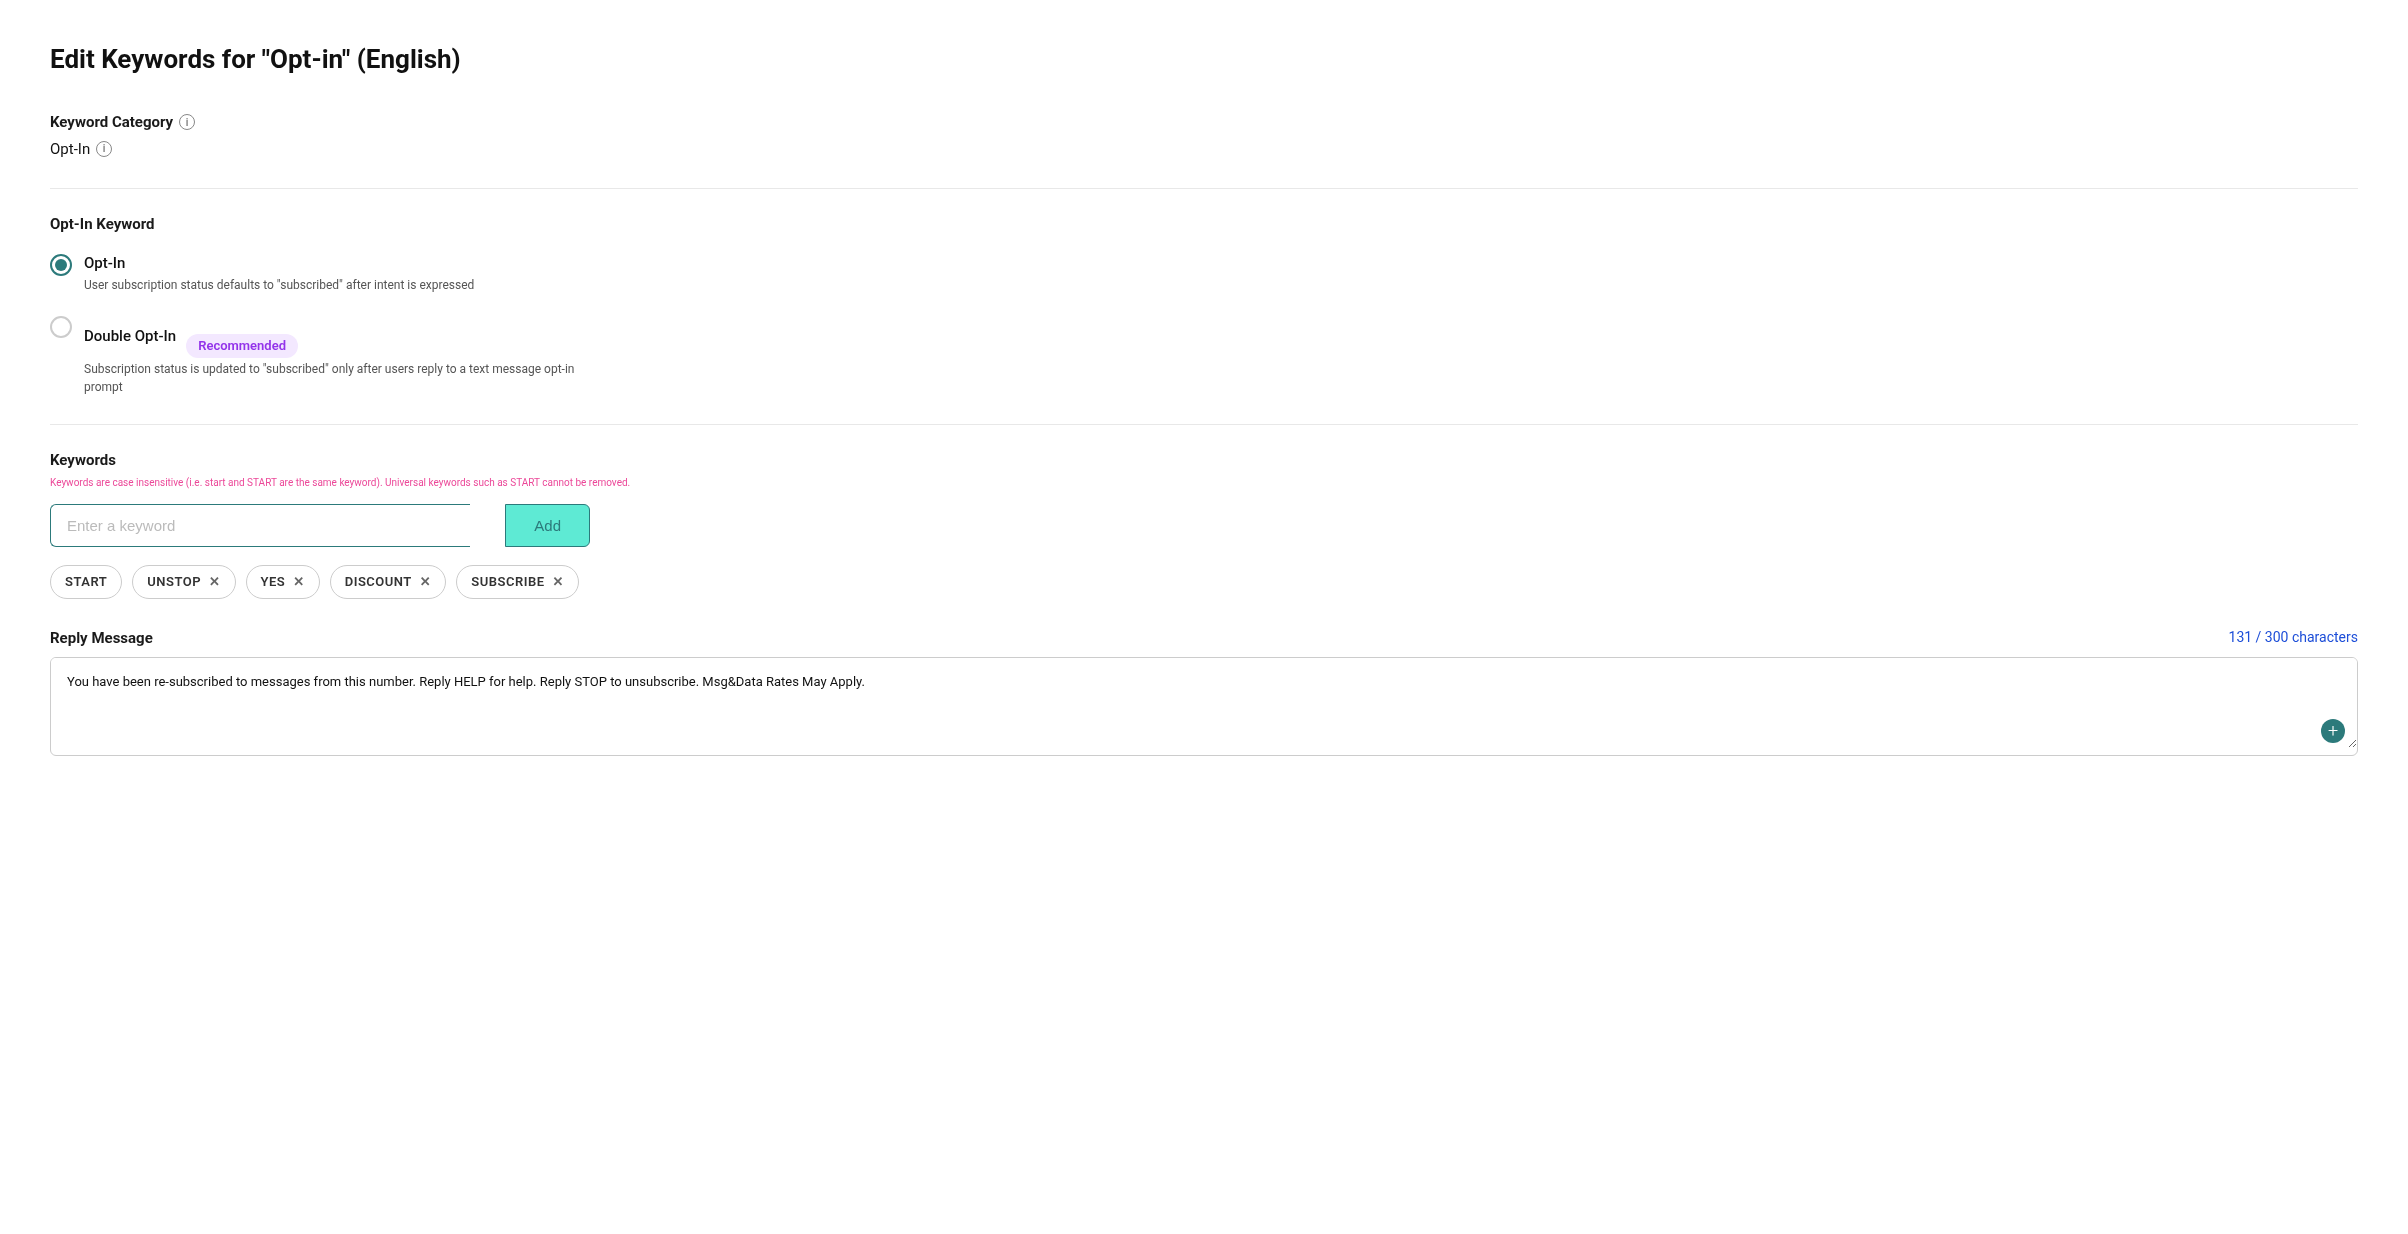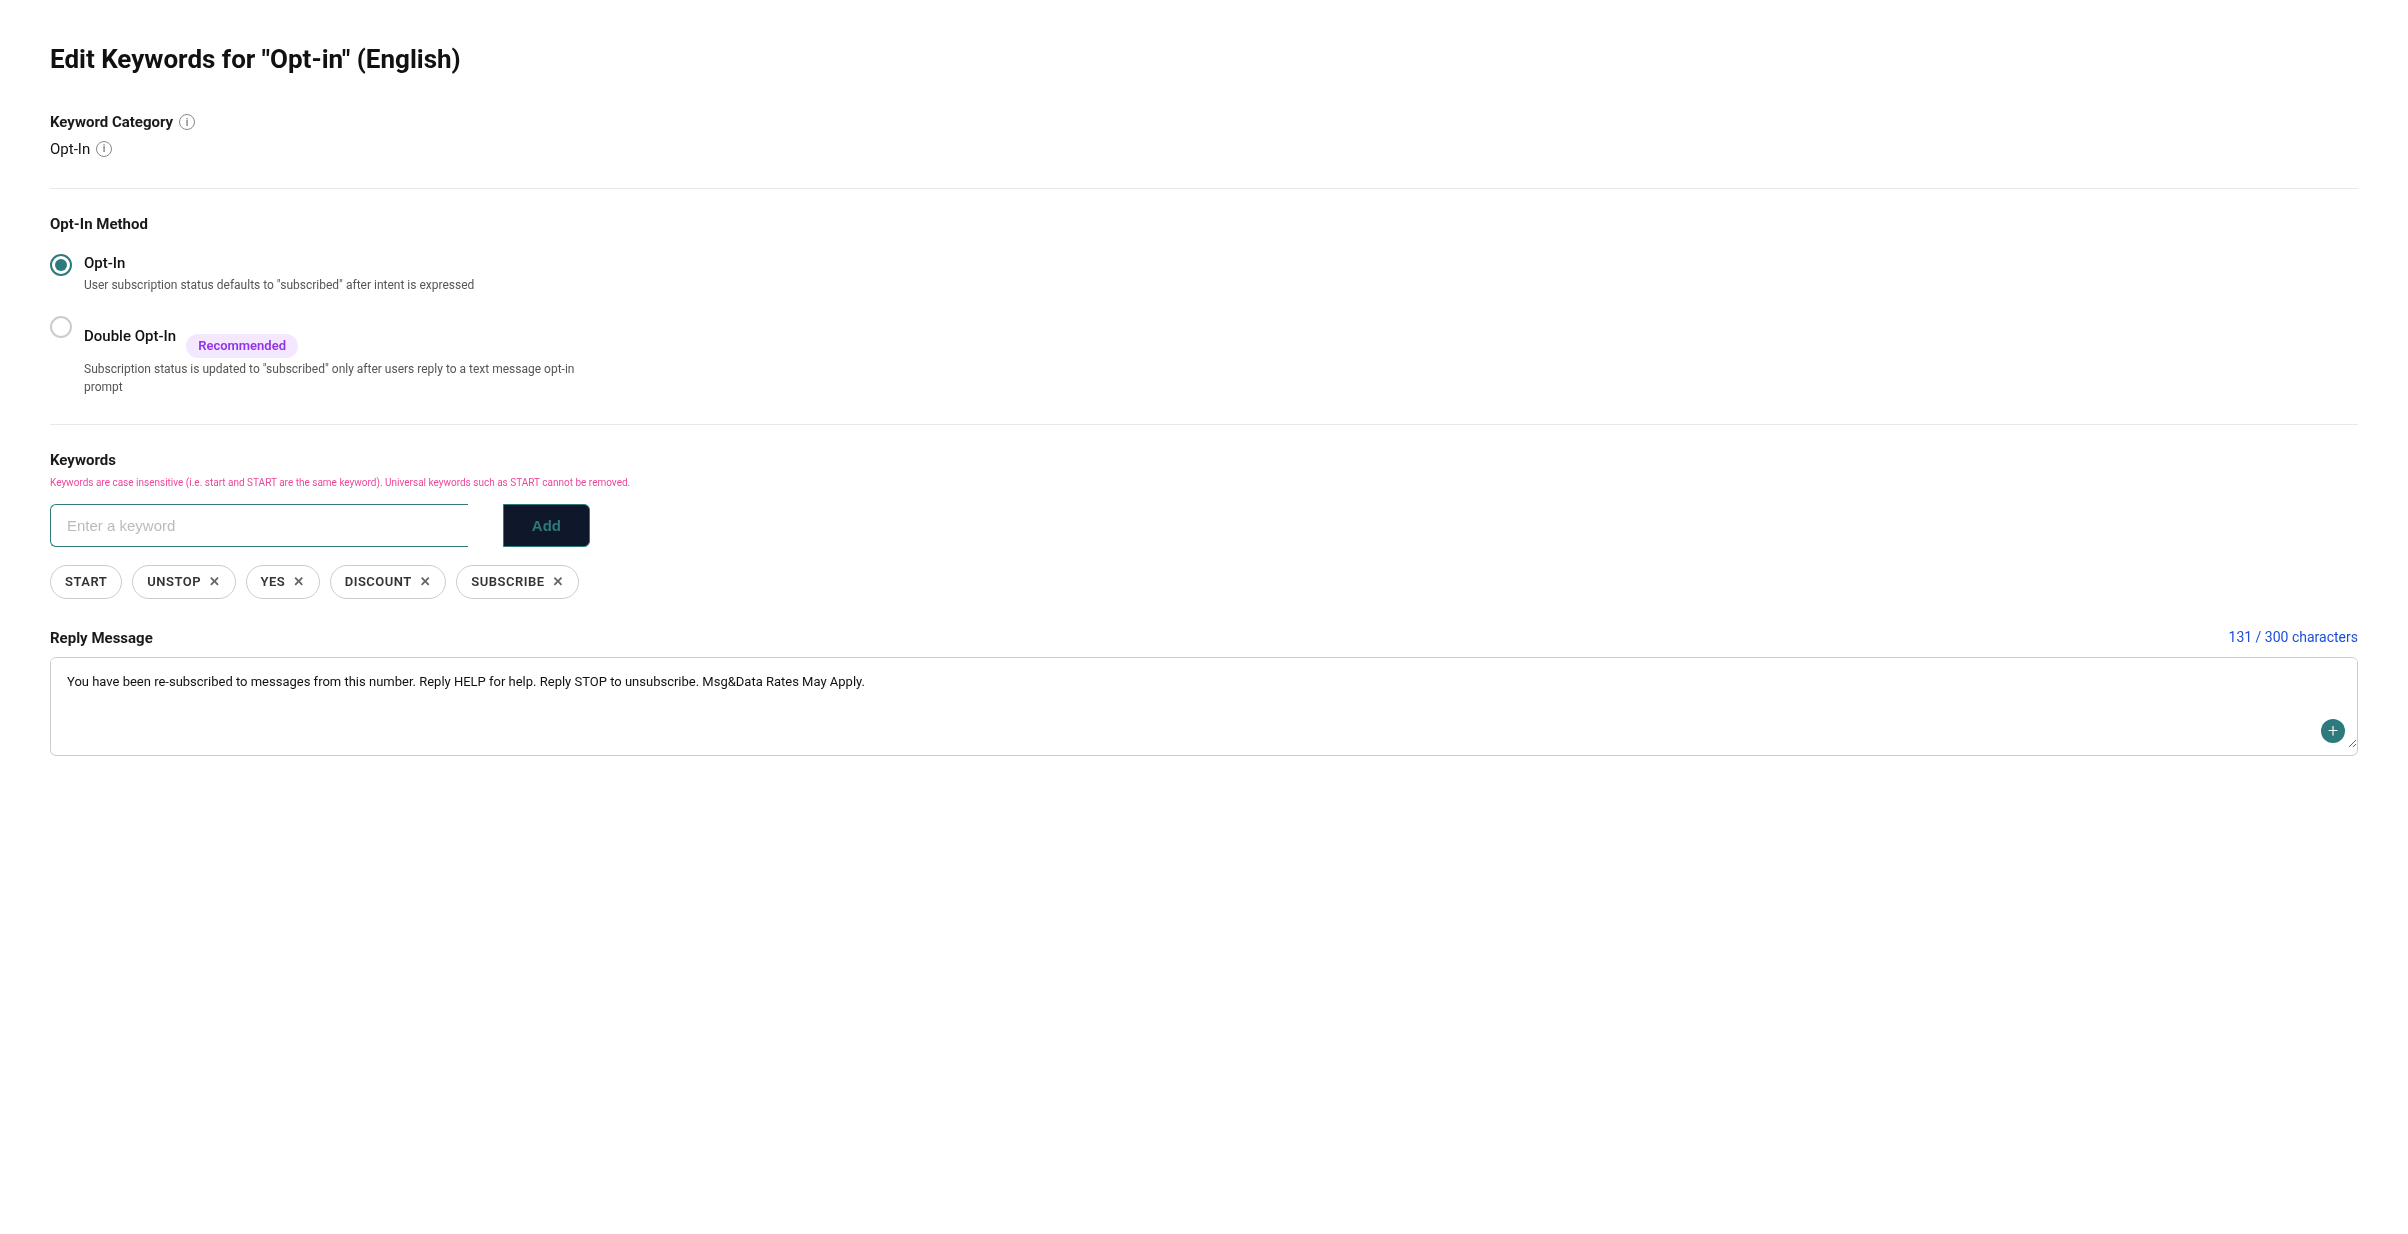--- a/index.html
+++ b/index.html
@@ -175,26 +175,26 @@
       font-size: 15px;
       color: #999;
       outline: none;
     }
 
     .keyword-input::placeholder {
       color: #bbb;
     }
 
     .add-button {
-      background: #0f172a;
+      background: #5eead4;
       border: 1.5px solid #2c7a7b;
       border-radius: 0 6px 6px 0;
       padding: 12px 28px;
       font-size: 15px;
-      font-weight: 700;
+      font-weight: 400;
       color: #2c7a7b;
       cursor: pointer;
       white-space: nowrap;
       margin-left: 35px;
     }
 
     .keyword-tags {
       display: flex;
       flex-wrap: wrap;
       gap: 10px;
@@ -291,21 +291,21 @@
   </div>
   <div class="category-value">
     <span>Opt-In</span>
     <span class="info-icon">i</span>
   </div>
 </div>
 
 <div class="divider"></div>
 
 <div class="section">
-  <div class="opt-in-method-label">Opt-In Method</div>
+  <div class="opt-in-method-label">Opt-In Keyword</div>
 
   <div class="radio-option">
     <div class="radio-input selected"></div>
     <div class="radio-content">
       <div class="radio-title-row">
         <span class="radio-title">Opt-In</span>
       </div>
       <span class="radio-desc">User subscription status defaults to "subscribed" after intent is expressed</span>
     </div>
   </div>

